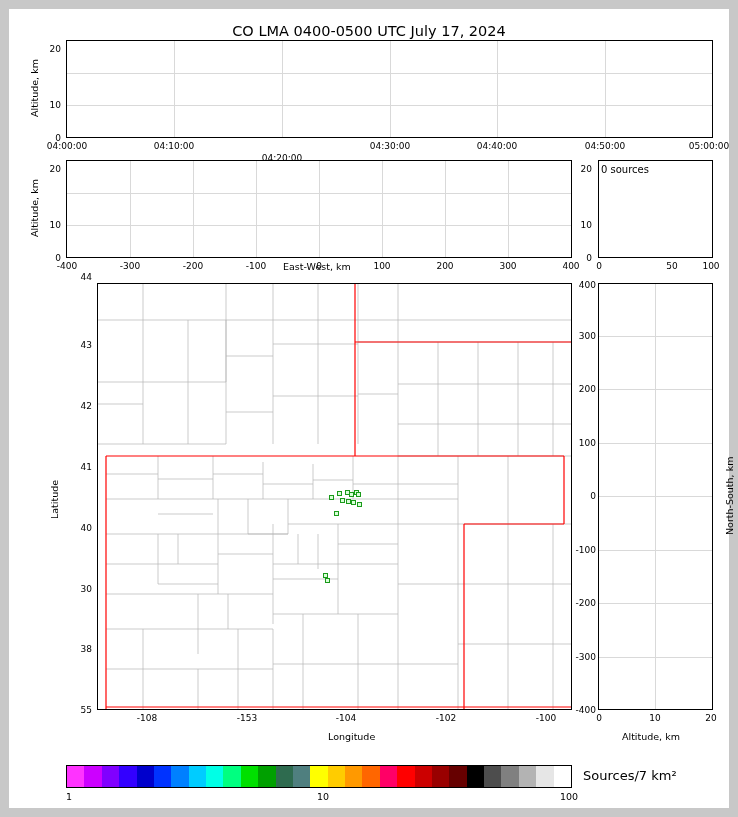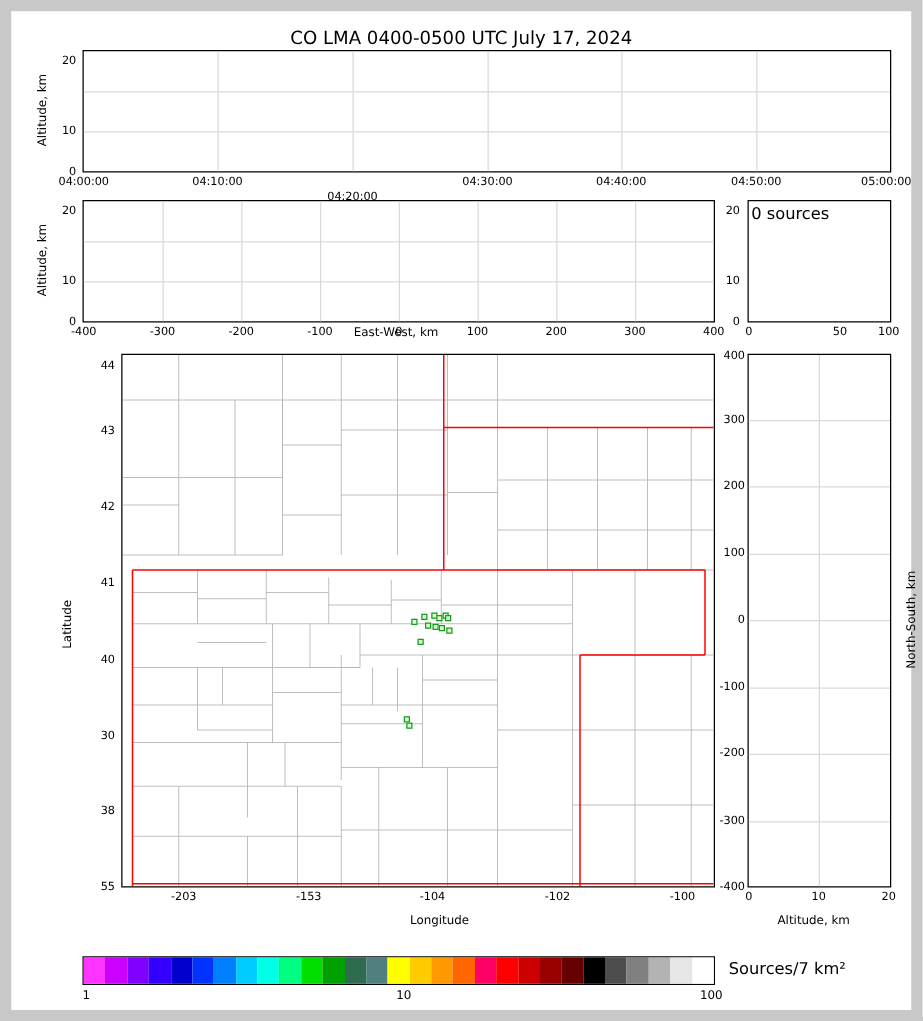--- a/index.html
+++ b/index.html
@@ -37,21 +37,21 @@
     position:absolute;
     font-size:9px;
     color:#000;
     white-space:nowrap;
   }
   .tick.xt{transform:translateX(-50%);}
   .tick.yt{transform:translateY(-50%);text-align:right;}
   .gridline{position:absolute;background:#d9d9d9;}
   .note{
     position:absolute;
-    font-size:13px;
+    font-size:10px;
     color:#000;
     white-space:nowrap;
   }
   
   #cbar{position:absolute;border:1px solid #000;box-sizing:border-box;display:flex;}
   #cbar div{height:100%;}
   .cbtick{position:absolute;font-size:9.5px;transform:translateX(-50%);}
   #cbarlabel{position:absolute;font-size:13px;white-space:nowrap;}
   
   .mapsvg{position:absolute;left:0;top:0;}
@@ -249,23 +249,23 @@
     <div class="src" style="left:227px;top:294px;"></div>
   </div>
 
   <div class="tick yt" style="left:55px;top:701px;width:28px;">55</div>
   <div class="tick yt" style="left:55px;top:640px;width:28px;">38</div>
   <div class="tick yt" style="left:55px;top:580px;width:28px;">30</div>
   <div class="tick yt" style="left:55px;top:519px;width:28px;">40</div>
   <div class="tick yt" style="left:55px;top:458px;width:28px;">41</div>
   <div class="tick yt" style="left:55px;top:397px;width:28px;">42</div>
   <div class="tick yt" style="left:55px;top:336px;width:28px;">43</div>
-  <div class="tick yt" style="left:55px;top:284px;width:28px;">44</div>
-
-  <div class="tick xt" style="left:138px;top:704px;">-203</div>
+  <div class="tick yt" style="left:55px;top:268px;width:28px;">44</div>
+
+  <div class="tick xt" style="left:138px;top:704px;">-108</div>
   <div class="tick xt" style="left:238px;top:704px;">-153</div>
   <div class="tick xt" style="left:337px;top:704px;">-104</div>
   <div class="tick xt" style="left:437px;top:704px;">-102</div>
   <div class="tick xt" style="left:537px;top:704px;">-100</div>
 
   <div class="axlabel vert" style="left:40px;top:510px;">Latitude</div>
   <div class="axlabel" style="left:299px;top:722px;padding-left:20px;">Longitude</div>
 
   <div class="panel" style="left:589px;top:274px;width:115px;height:427px;"></div>
   <div class="gridline" style="left:590px;top:327px;width:113px;height:1px;"></div>

